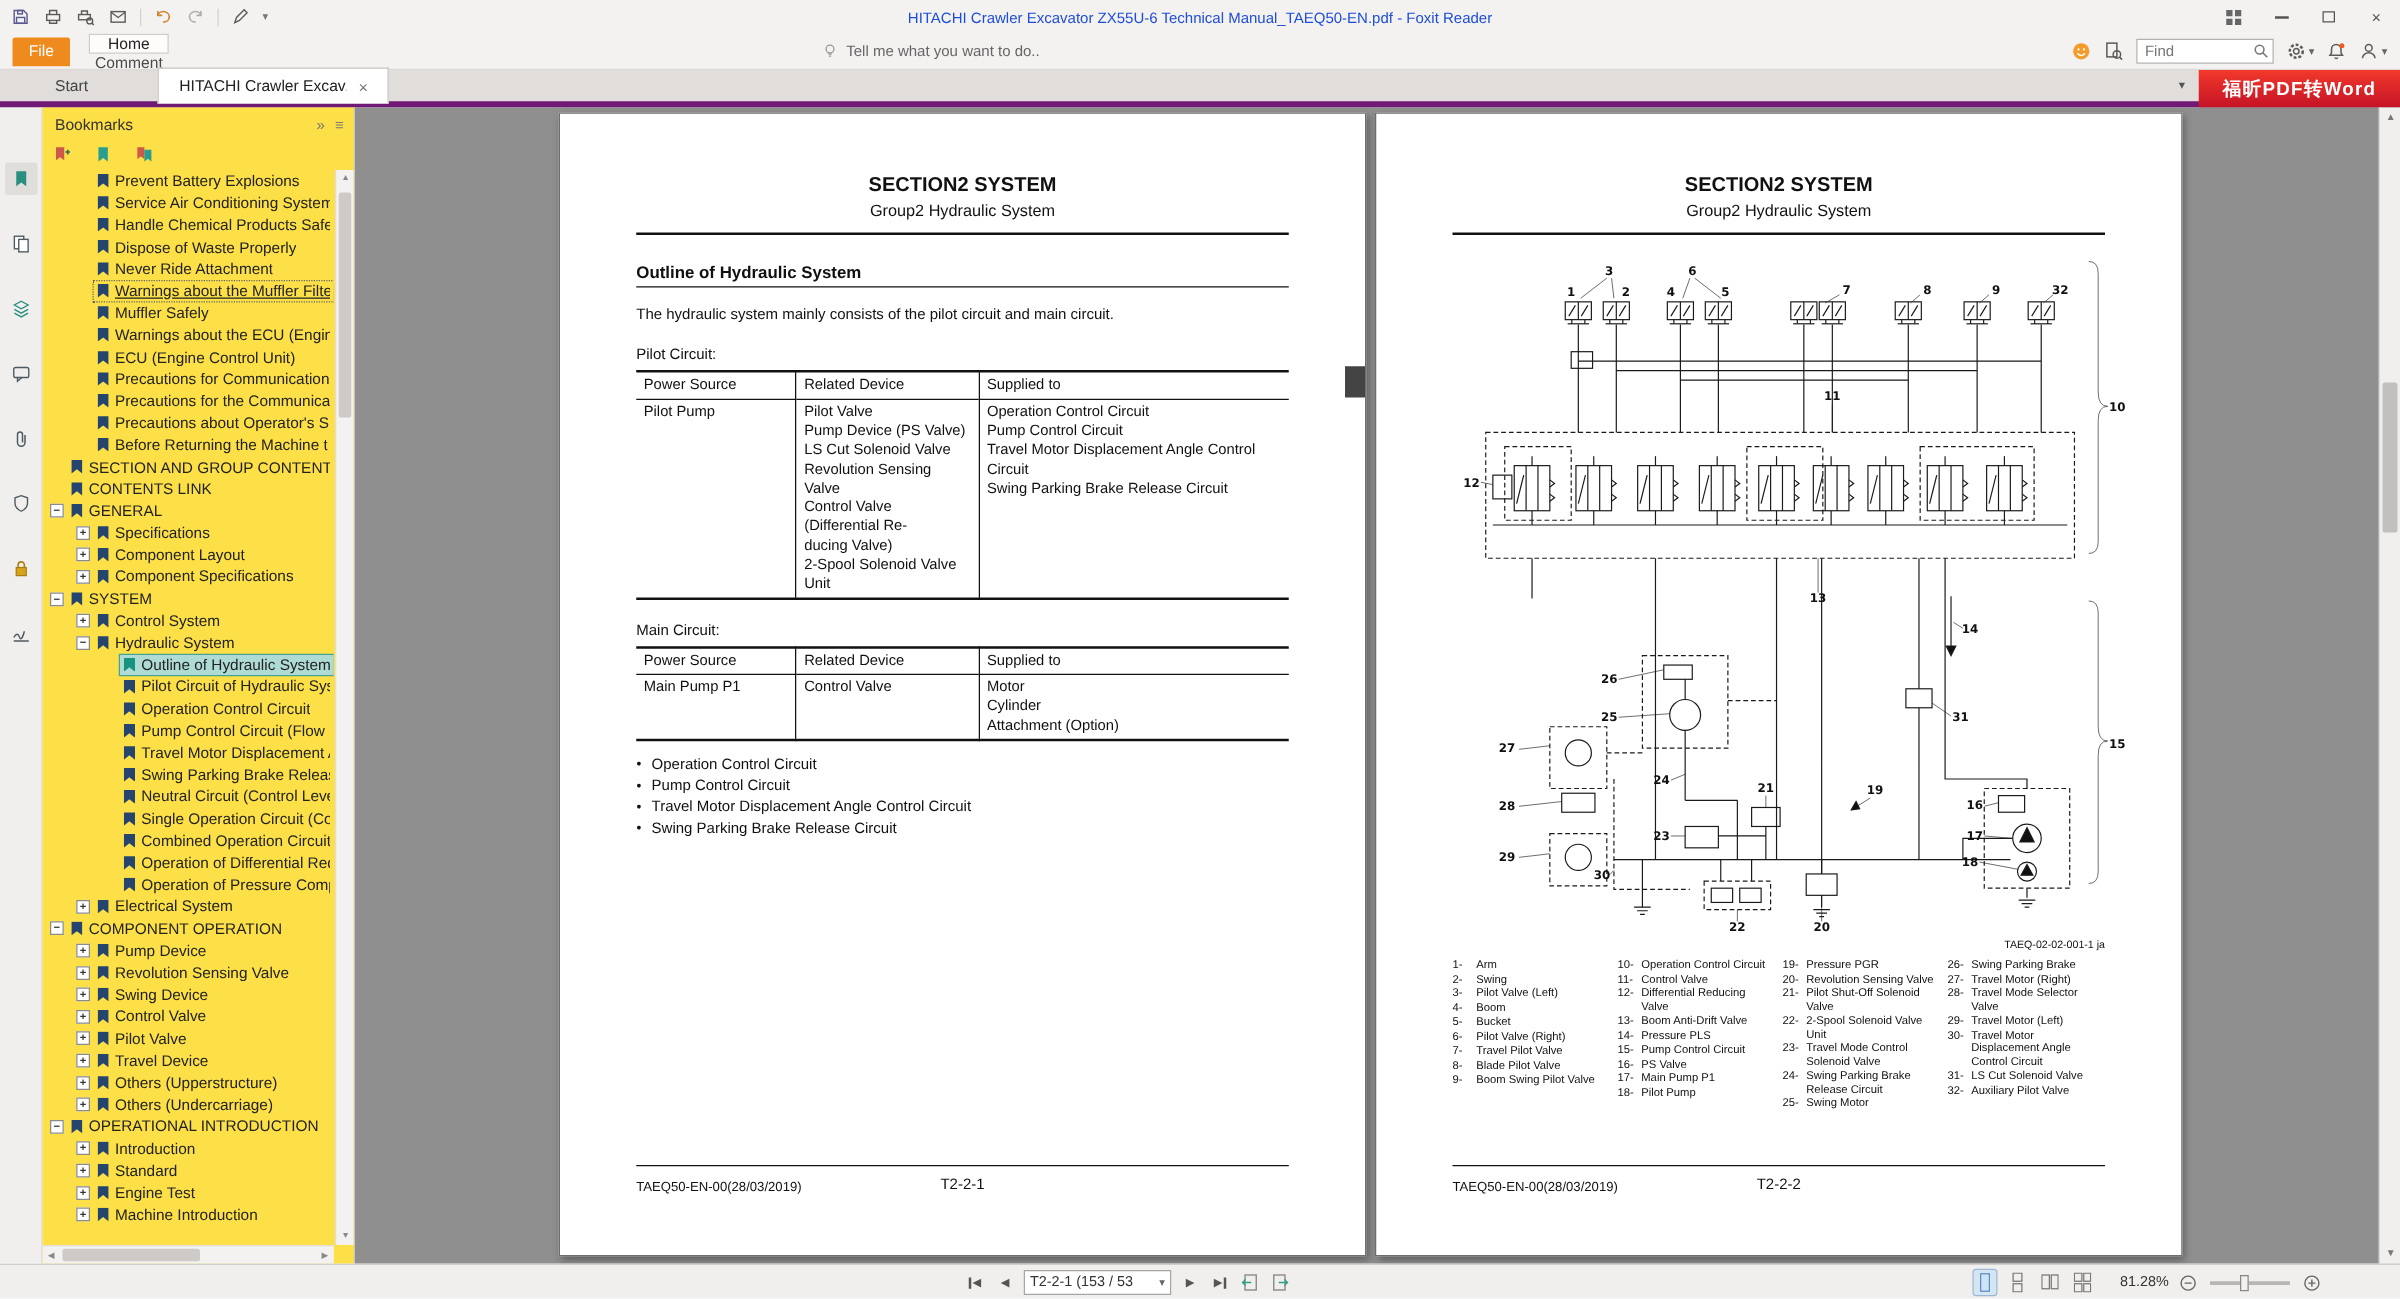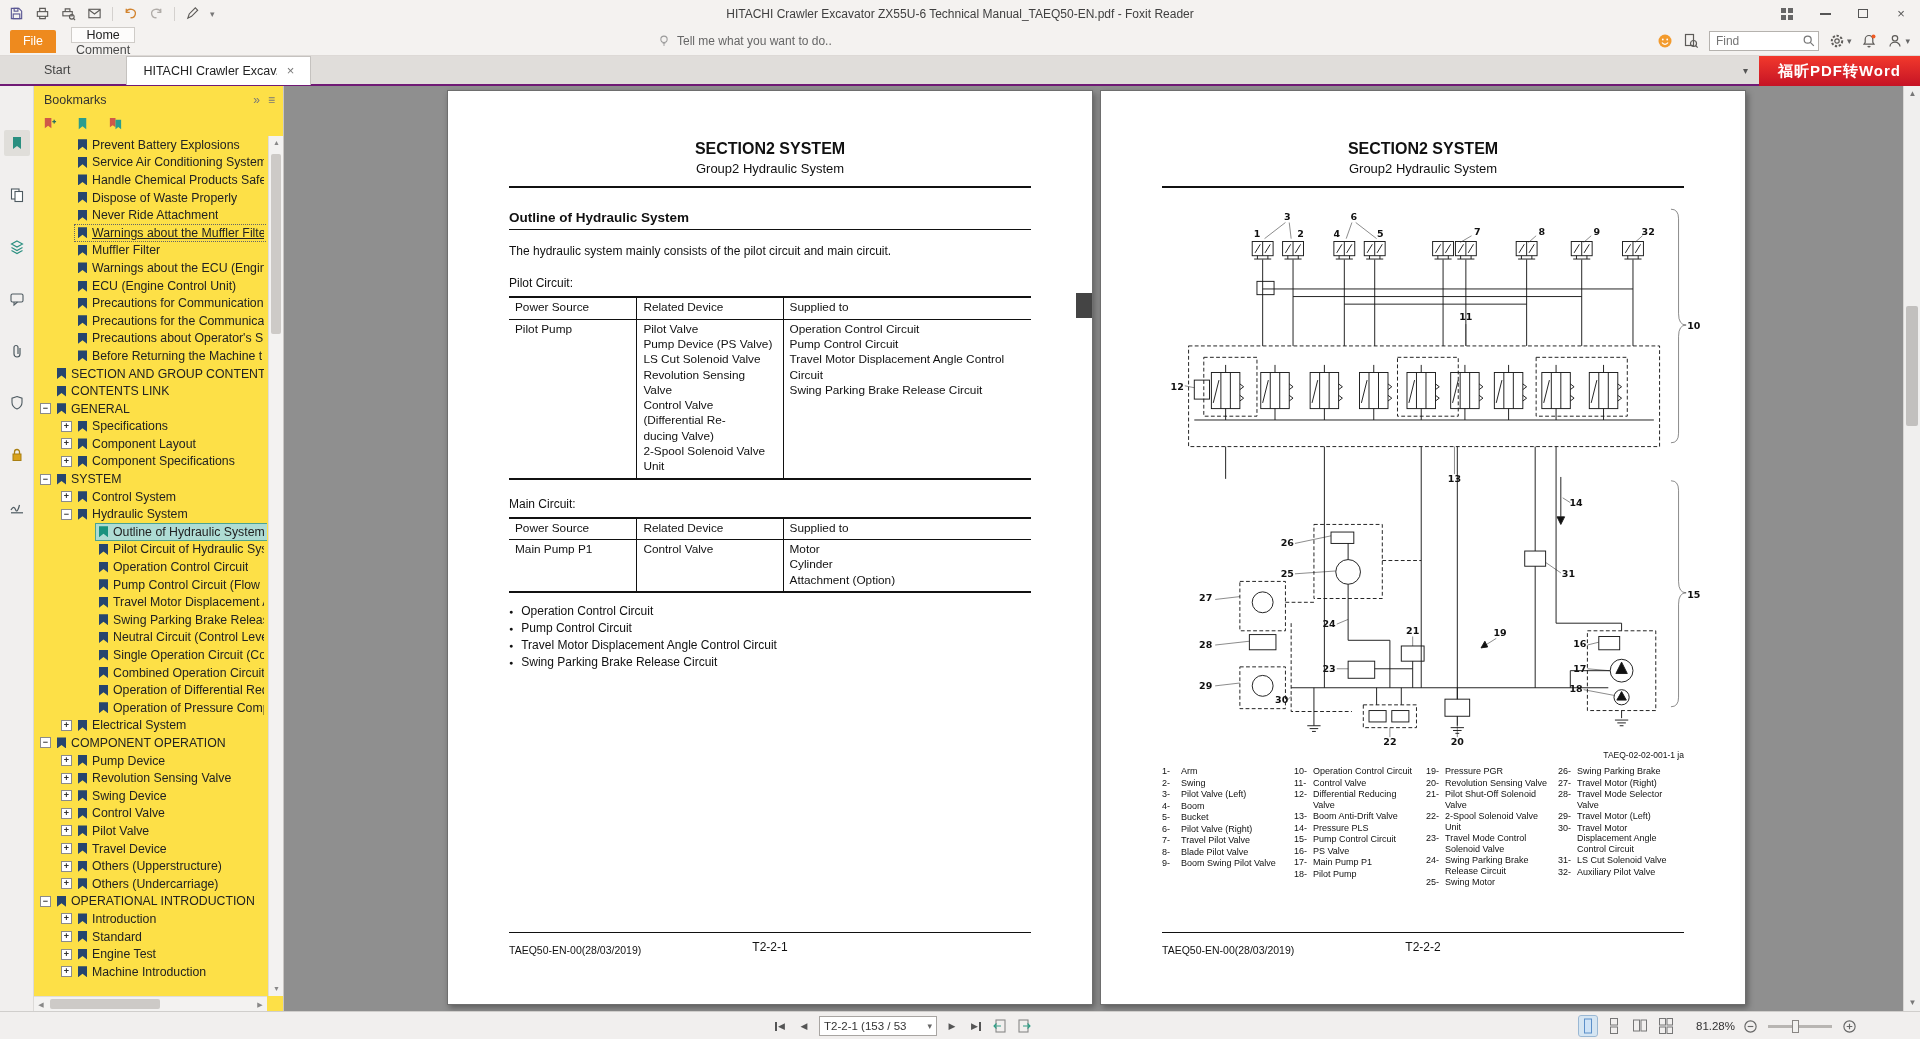--- a/index.html
+++ b/index.html
@@ -6,40 +6,40 @@
   *{box-sizing:border-box;}
   .app{position:relative;width:1920px;height:1039px;overflow:hidden;
        font-family:"Liberation Sans","DejaVu Sans",sans-serif;color:#333;background:#fff;}
 
   
   .titlebar{position:absolute;left:0;top:0;width:1920px;height:27px;background:#f4f2f0;display:flex;align-items:center;}
   .qat{display:flex;align-items:center;gap:9px;padding-left:8px;}
   .qat .ic{width:17px;height:17px;display:flex;align-items:center;justify-content:center;}
   .qat .caret{font-size:9px;color:#777;}
   .sep{width:1px;height:14px;background:#d4d1ce;}
-  .win-title{position:absolute;left:0;right:0;text-align:center;font-size:12px;color:#404040;pointer-events:none;}
+  .win-title{position:absolute;left:0;right:0;text-align:center;font-size:12px;color:#1d4ed8;pointer-events:none;}
   .winctrl{position:absolute;right:0;top:0;height:27px;display:flex;align-items:center;}
   .winbtn{width:38px;height:27px;display:flex;align-items:center;justify-content:center;color:#555;font-size:13px;}
   .winbtn .bar{width:11px;height:2px;background:#555;}
   .winbtn .box{width:10px;height:9px;border:1.4px solid #555;}
 
   
   .ribbon{position:absolute;left:0;top:27px;width:1920px;height:29px;background:#f4f2f0;border-bottom:1px solid #ddd9d6;display:flex;align-items:center;}
   .file-btn{margin-left:10px;width:46px;height:23px;background:#ee8a1e;color:#fff;font-size:12.5px;display:flex;align-items:center;justify-content:center;border-radius:2px 2px 0 0;}
   .rtabs{display:flex;align-items:center;height:100%;margin-left:6px;flex-direction:column;}
   .rtab{padding:0 14px;height:23px;display:flex;align-items:center;font-size:12.5px;color:#4a4a4a;}
   .rtab.active{background:#fdfcfb;border:1px solid #cfccc8;color:#222;}
   .tellme{position:absolute;left:657px;display:flex;align-items:center;gap:6px;color:#666;font-size:12px;}
   .ribbon-right{position:absolute;right:10px;display:flex;align-items:center;gap:10px;}
   .find-wrap{position:relative;}
   .find-input{width:110px;height:20px;border:1px solid #b5b2ae;background:#fff;font-size:12px;padding:0 20px 0 6px;font-family:inherit;color:#333;}
   .find-mag{position:absolute;right:3px;top:3px;}
 
   
-  .tabbar{position:absolute;left:0;top:56px;width:1920px;height:30px;background:#e0ddda;border-bottom:2px solid #701a75;display:flex;align-items:center;}
+  .tabbar{position:absolute;left:0;top:56px;width:1920px;height:30px;background:#e0ddda;border-bottom:5px solid #701a75;display:flex;align-items:center;}
   .dtab{height:29px;display:flex;align-items:center;padding:0 16px;font-size:12.5px;color:#444;gap:10px;}
   .dtab.start{margin-left:28px;}
   .dtab.active{background:#fff;border:1px solid #c5c2bf;border-bottom:none;color:#222;width:185px;justify-content:space-between;margin-left:40px;}
   .dtab .close{color:#777;font-size:13px;}
   .tab-caret{position:absolute;right:172px;font-size:10px;color:#555;}
   .promo{position:absolute;right:0;top:0;width:161px;height:30px;background:linear-gradient(180deg,#f2392c,#c51325);color:#fff;font-weight:bold;font-size:15px;display:flex;align-items:center;justify-content:center;letter-spacing:1px;}
 
   
   .main{position:absolute;left:0;top:86px;width:1920px;height:925px;}
   .panelstrip{position:absolute;left:0;top:0;width:34px;height:925px;background:#f1efee;border-right:1px solid #dcdad8;display:flex;flex-direction:column;align-items:center;padding-top:44px;gap:26px;}
@@ -436,21 +436,21 @@
             <span class="bm-exp" style="visibility: hidden;"></span>
             <span class="bm-hl focus">
               <span class="bm-ic"></span>
               <span class="bm-lb underline">Warnings about the Muffler Filter</span>
             </span>
           </div>
           <div class="bm-row" style="padding-left: 27px;">
             <span class="bm-exp" style="visibility: hidden;"></span>
             <span class="bm-hl">
               <span class="bm-ic"></span>
-              <span class="bm-lb">Muffler Filter</span>
+              <span class="bm-lb">Muffler Safely</span>
             </span>
           </div>
           <div class="bm-row" style="padding-left: 27px;">
             <span class="bm-exp" style="visibility: hidden;"></span>
             <span class="bm-hl">
               <span class="bm-ic"></span>
               <span class="bm-lb">Warnings about the ECU (Engine</span>
             </span>
           </div>
           <div class="bm-row" style="padding-left: 27px; align-items: flex-end;">

